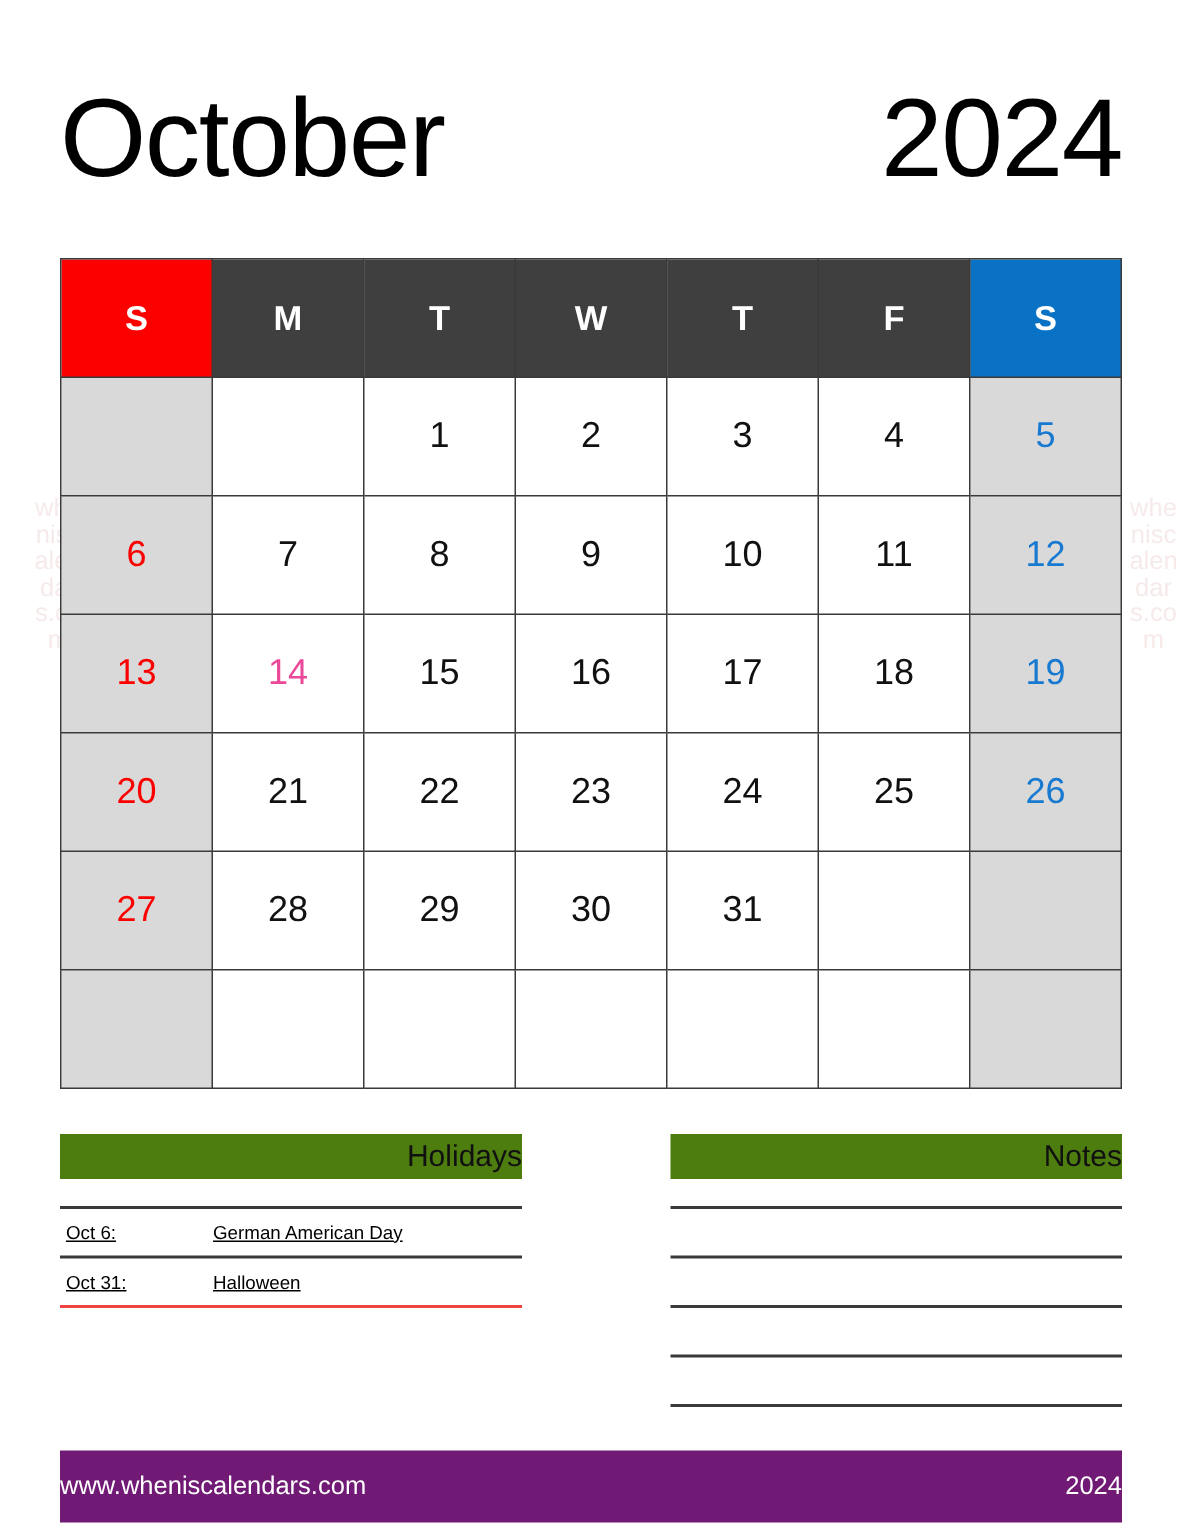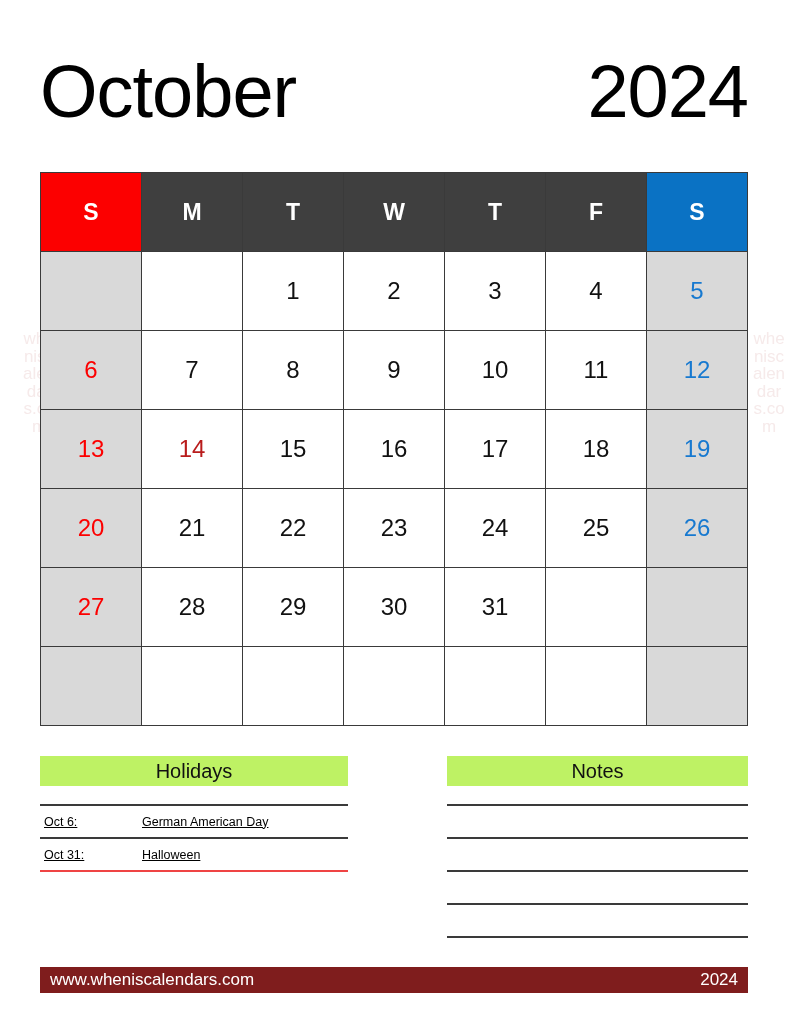--- a/index.html
+++ b/index.html
@@ -105,32 +105,32 @@
     vertical-align: middle;
     background: #ffffff;
     color: #111111;
   }
   #calendar-grid tbody td.col-sun,
   #calendar-grid tbody td.col-sat {
     background: #d9d9d9;
   }
   #calendar-grid tbody td.col-sun { color: #fc0000; }
   #calendar-grid tbody td.col-sat { color: #1779d0; }
-  #calendar-grid tbody td.holiday { color: #b91c1c; }
+  #calendar-grid tbody td.holiday { color: #ec4899; }
 
   
   .panel { position: absolute; top: 756px; }
   #holidays-panel { left: 40px;  width: 308px; }
   #notes-panel    { left: 447px; width: 301px; }
 
   .panel-header {
-    background: #bef264;
+    background: #4d7c0f;
     height: 30px;
     line-height: 30px;
-    text-align: center;
+    text-align: right;
     font-size: 20px;
     color: #111111;
   }
   .panel-body { margin-top: 18px; text-decoration: underline; }
 
   .holiday-row {
     display: flex;
     align-items: center;
     height: 31px;
     border-top: 2px solid #3a3a3a;
@@ -147,26 +147,26 @@
     border-top: 2px solid #3a3a3a;
   }
   .note-line:last-child { border-bottom: 2px solid #3a3a3a; }
 
   
   #footer-bar {
     position: absolute;
     left: 40px;
     top: 967px;
     width: 708px;
-    height: 26px;
-    background: #7f1d1d;
+    height: 48px;
+    background: #701a75;
     display: flex;
     align-items: center;
     justify-content: space-between;
-    padding: 0 10px;
+    padding: 0 0;
     box-sizing: border-box;
     color: #ffffff;
     font-size: 17px;
   }
 </style>
 </head>
 <body>
 
 <div id="page">
 

